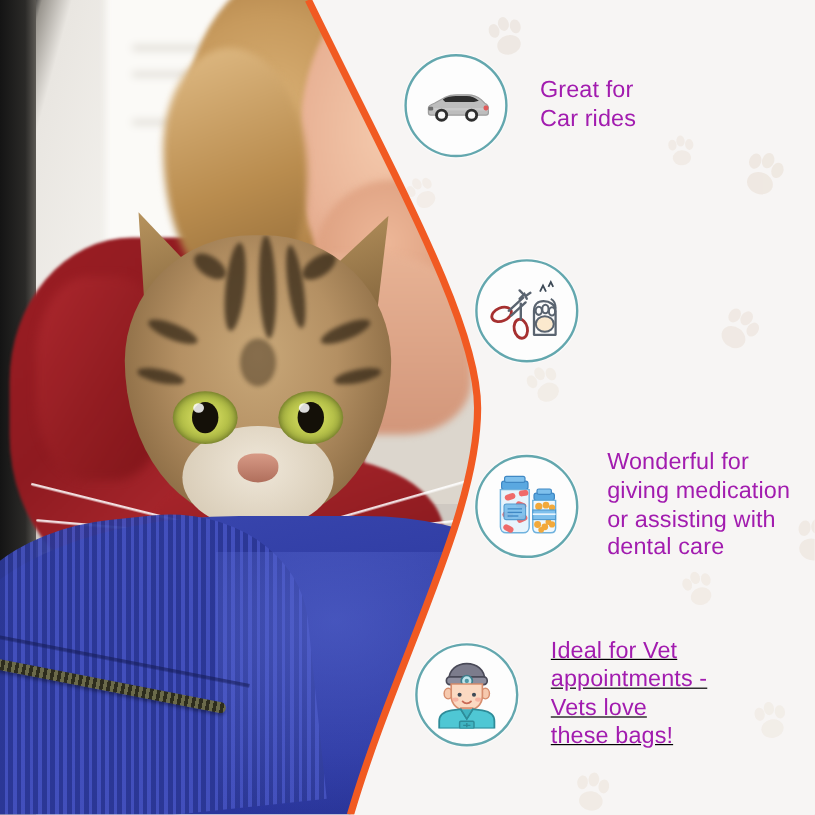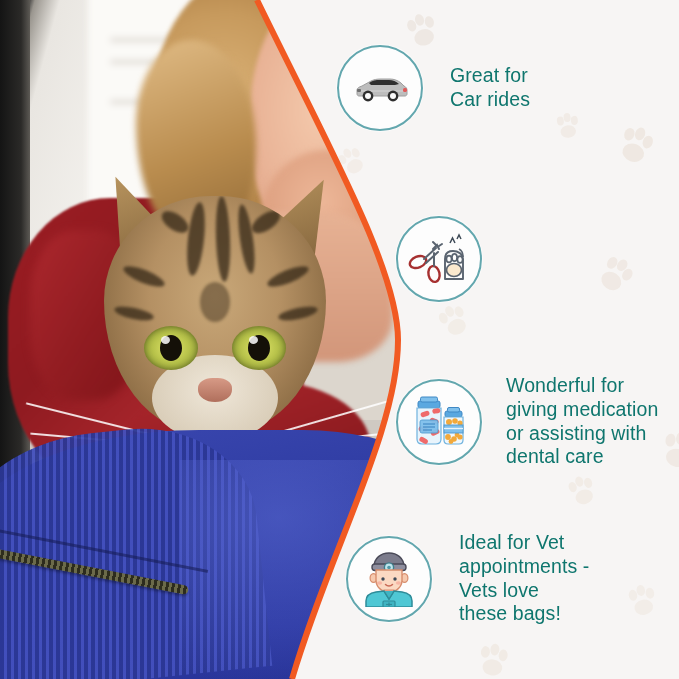--- a/index.html
+++ b/index.html
@@ -102,27 +102,27 @@
 
   
   .feature{position:absolute;display:flex;align-items:center;}
   .icon-circle{
     width:82px;height:82px;border-radius:50%;
     background:#fdfdfd;border:2px solid #63a7ae;
     display:flex;align-items:center;justify-content:center;flex:0 0 auto;
     box-shadow:0 0 0 1px rgba(255,255,255,.6);
   }
   .feature-text{
-    margin-left:24px;color:#0f766e;font-size:19.5px;line-height:1.22;
+    margin-left:24px;color:#a21caf;font-size:19.5px;line-height:1.22;
     letter-spacing:.1px;white-space:pre-line;font-weight:400;
   }
   .f1{left:337px;top:45px;}
   .f2{left:396px;top:216px;}
   .f3{left:396px;top:374px;}
-  .f4{left:346px;top:531px;}
+  .f4{left:346px;top:531px;text-decoration:underline;}
   .f1 .feature-text{margin-left:27px;}
   .f4 .feature-text{margin-left:27px;}
 </style>
 </head>
 <body>
 
 <div id="stage">
 
   <div class="panel-bg"></div>
   <div class="paw-layer">

